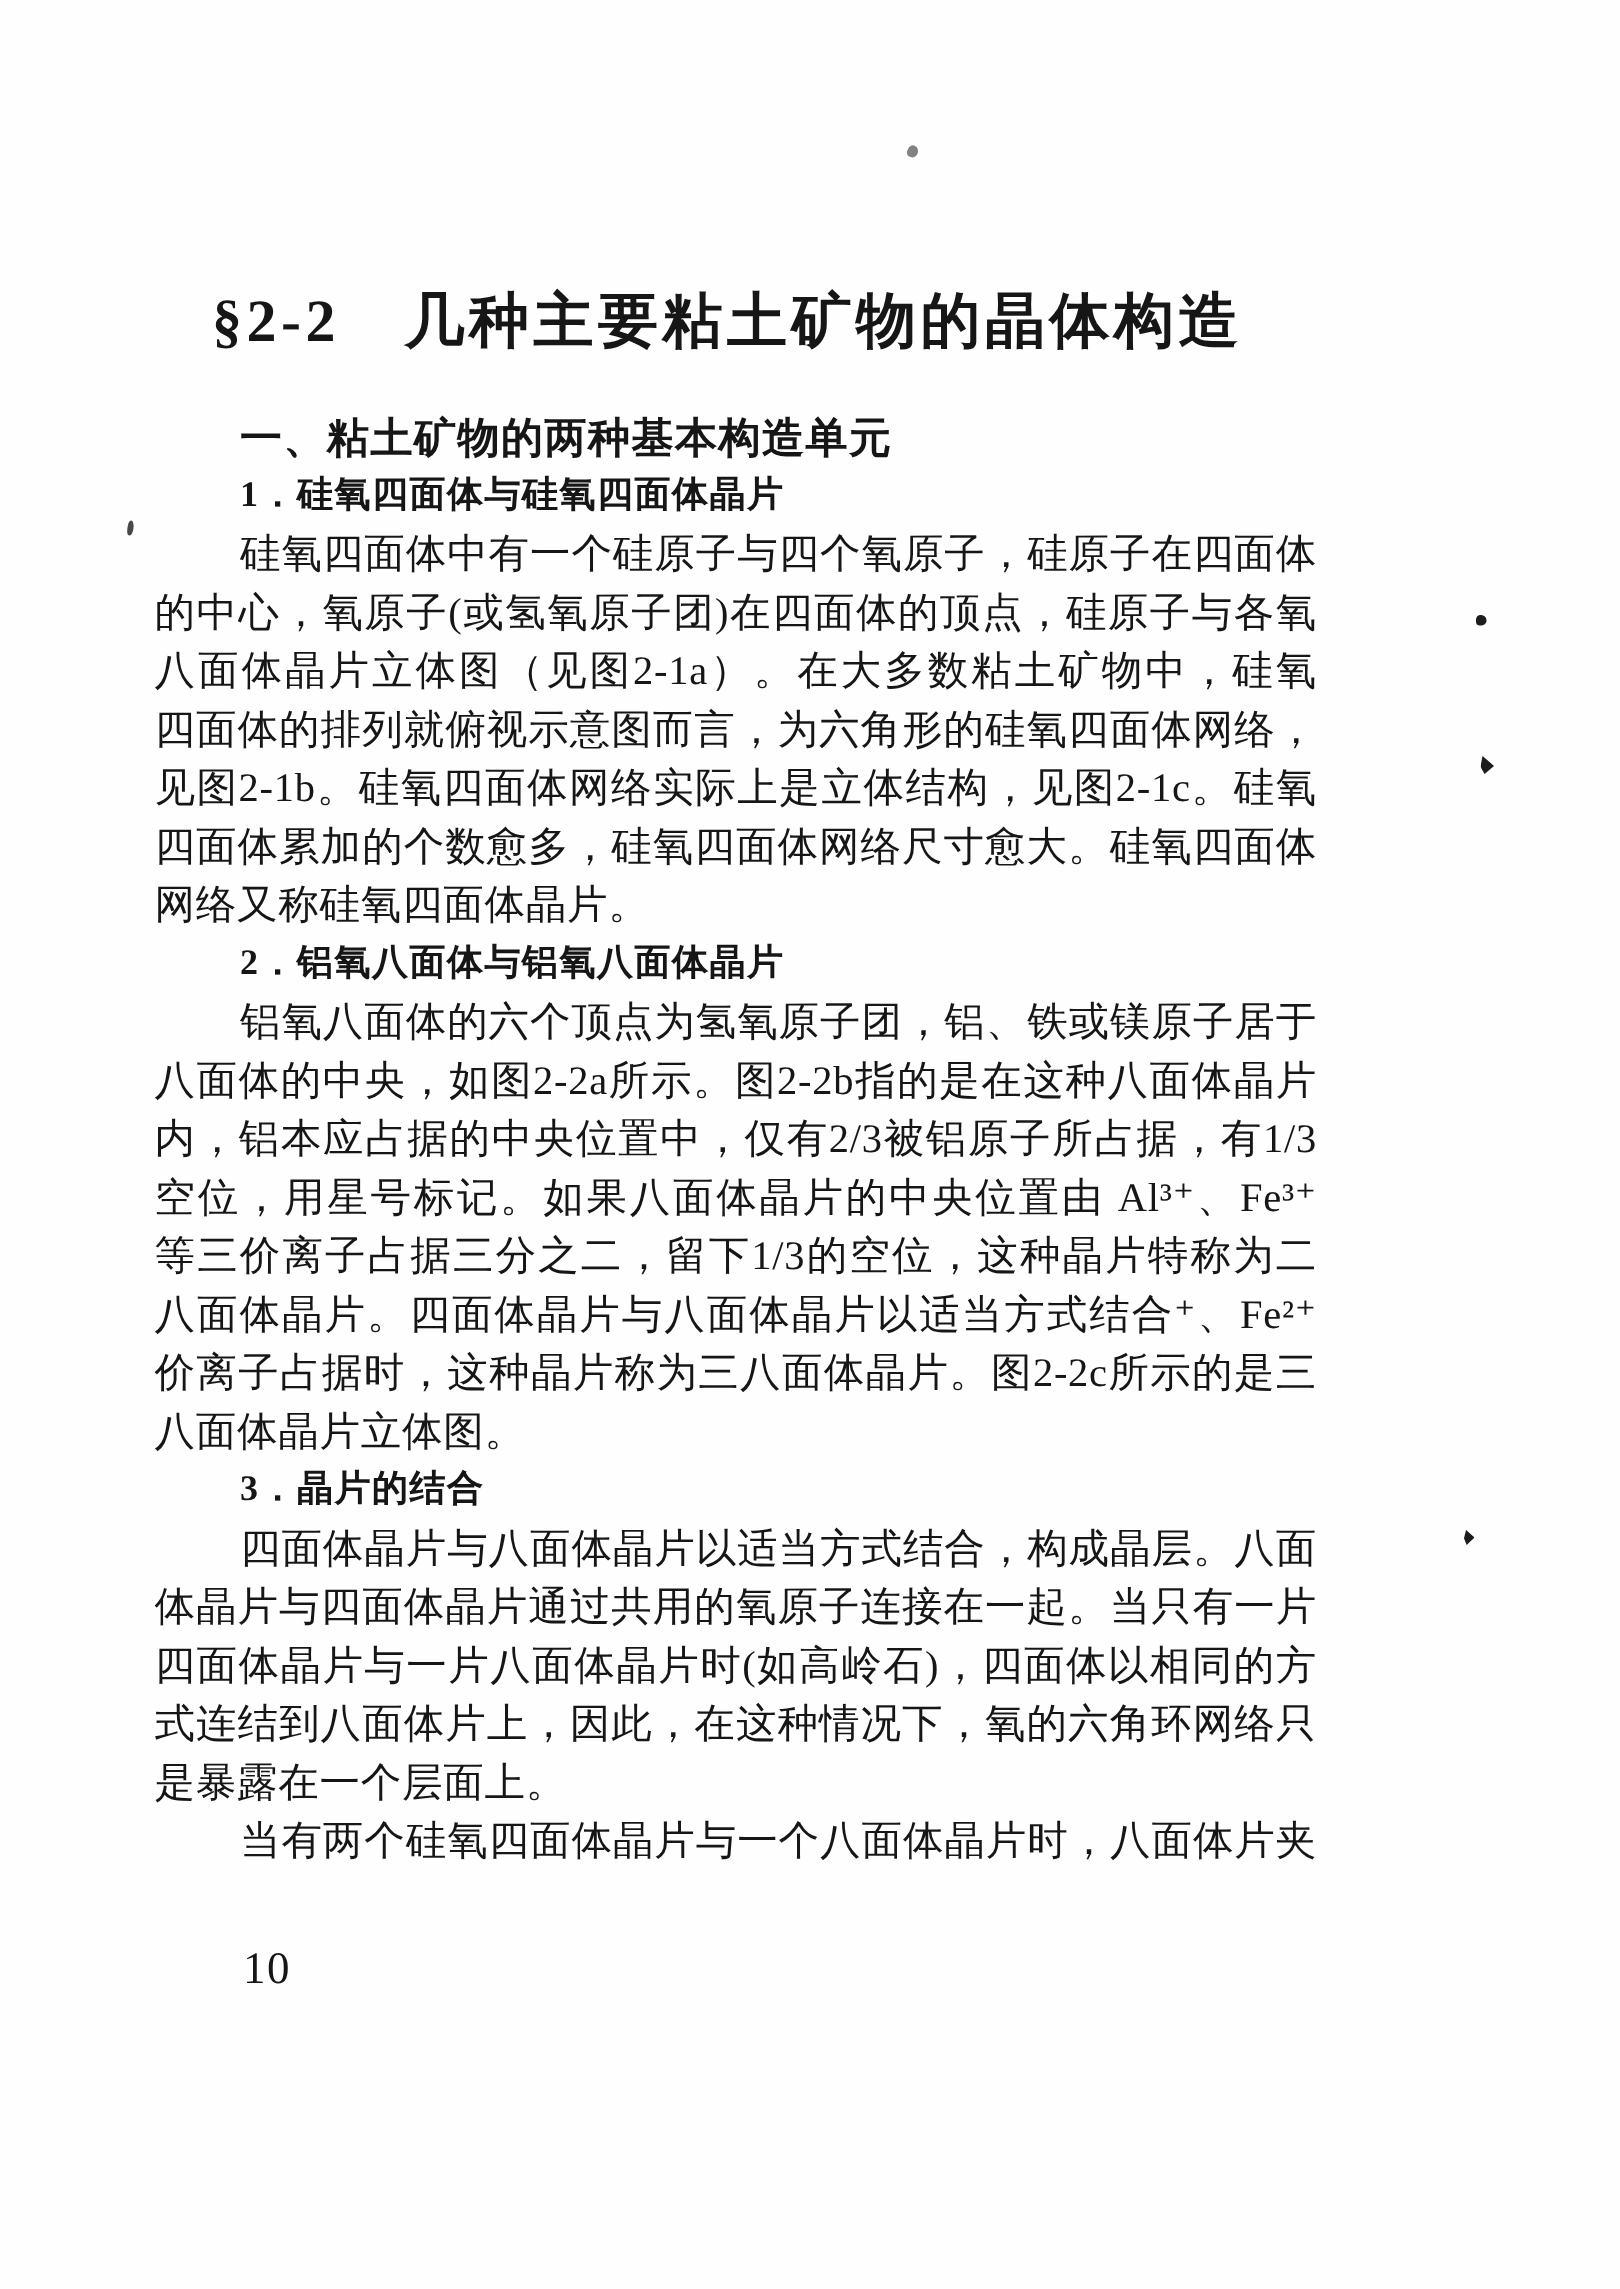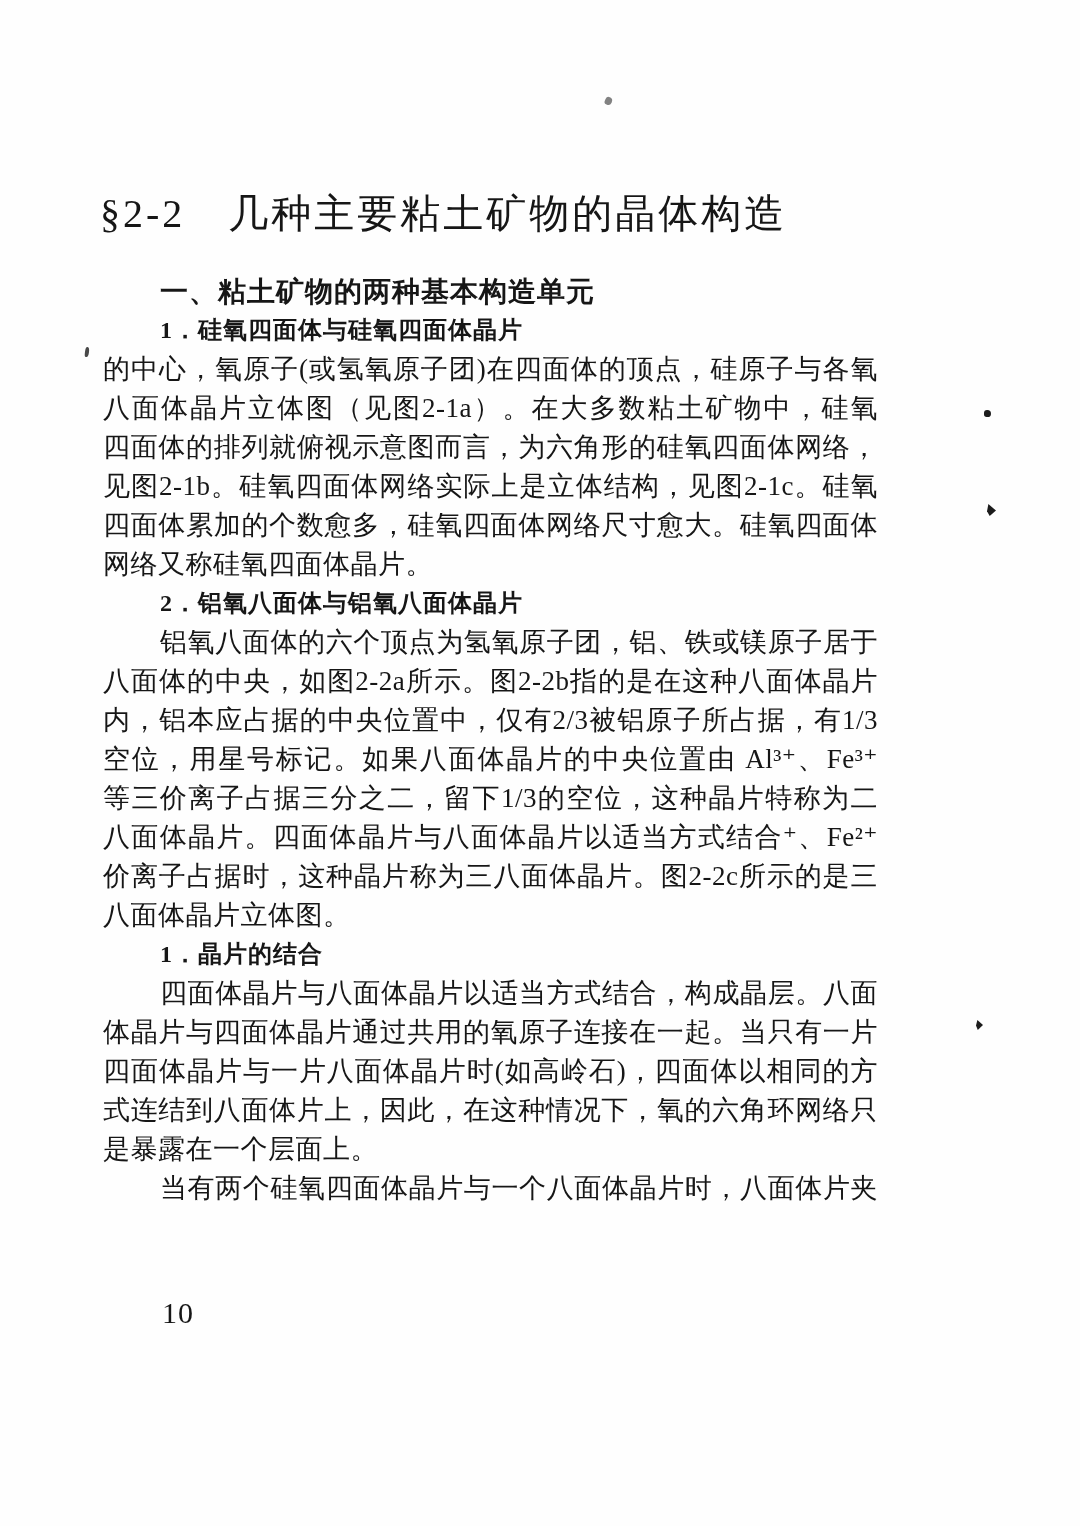--- a/index.html
+++ b/index.html
@@ -8,22 +8,23 @@
     position:relative;
     width:1080px; height:1526px;
     background:#fefefe;
     overflow:hidden;
     font-family:"Liberation Serif","DejaVu Serif",serif;
     color:#161616;
   }
   .page-title {
     position:absolute;
     top:186px; left:100px; width:770px;
+    text-align:center;
     font-size:40px;
-    font-weight:normal;
+    font-weight:bold;
     letter-spacing:3px;
     white-space:nowrap;
     font-family:"Liberation Serif","DejaVu Serif",serif;
   }
   .content {
     position:absolute;
     top:272px; left:103px; width:775px;
   }
   .row {
     font-size:27px;
@@ -71,36 +72,37 @@
 </head>
 <body>
 
 <div class="page">
 
   <div class="page-title">§2-2　几种主要粘土矿物的晶体构造</div>
 
   <div class="content" id="content">
       <div class="row h2">一、粘土矿物的两种基本构造单元</div>
       <div class="row h3">1．硅氧四面体与硅氧四面体晶片</div>
+      <div class="row  indent just">硅氧四面体中有一个硅原子与四个氧原子，硅原子在四面体</div>
       <div class="row  just">的中心，氧原子(或氢氧原子团)在四面体的顶点，硅原子与各氧</div>
       <div class="row  just">八面体晶片立体图（见图2-1a）。在大多数粘土矿物中，硅氧</div>
       <div class="row  just">四面体的排列就俯视示意图而言，为六角形的硅氧四面体网络，</div>
       <div class="row  just">见图2-1b。硅氧四面体网络实际上是立体结构，见图2-1c。硅氧</div>
       <div class="row  just">四面体累加的个数愈多，硅氧四面体网络尺寸愈大。硅氧四面体</div>
       <div class="row ">网络又称硅氧四面体晶片。</div>
       <div class="row h3">2．铝氧八面体与铝氧八面体晶片</div>
       <div class="row  indent just">铝氧八面体的六个顶点为氢氧原子团，铝、铁或镁原子居于</div>
       <div class="row  just">八面体的中央，如图2-2a所示。图2-2b指的是在这种八面体晶片</div>
       <div class="row  just">内，铝本应占据的中央位置中，仅有2/3被铝原子所占据，有1/3</div>
       <div class="row  just">空位，用星号标记。如果八面体晶片的中央位置由 Al³⁺、Fe³⁺</div>
       <div class="row  just">等三价离子占据三分之二，留下1/3的空位，这种晶片特称为二</div>
       <div class="row  just">八面体晶片。四面体晶片与八面体晶片以适当方式结合⁺、Fe²⁺ 等二</div>
       <div class="row  just">价离子占据时，这种晶片称为三八面体晶片。图2-2c所示的是三</div>
       <div class="row ">八面体晶片立体图。</div>
-      <div class="row h3">1．晶片的结合</div>
+      <div class="row h3">3．晶片的结合</div>
       <div class="row  indent just">四面体晶片与八面体晶片以适当方式结合，构成晶层。八面</div>
       <div class="row  just">体晶片与四面体晶片通过共用的氧原子连接在一起。当只有一片</div>
       <div class="row  just">四面体晶片与一片八面体晶片时(如高岭石)，四面体以相同的方</div>
       <div class="row  just">式连结到八面体片上，因此，在这种情况下，氧的六角环网络只</div>
       <div class="row ">是暴露在一个层面上。</div>
       <div class="row  indent just">当有两个硅氧四面体晶片与一个八面体晶片时，八面体片夹</div>
     </div>
 
   <div class="page-number">10</div>
 

